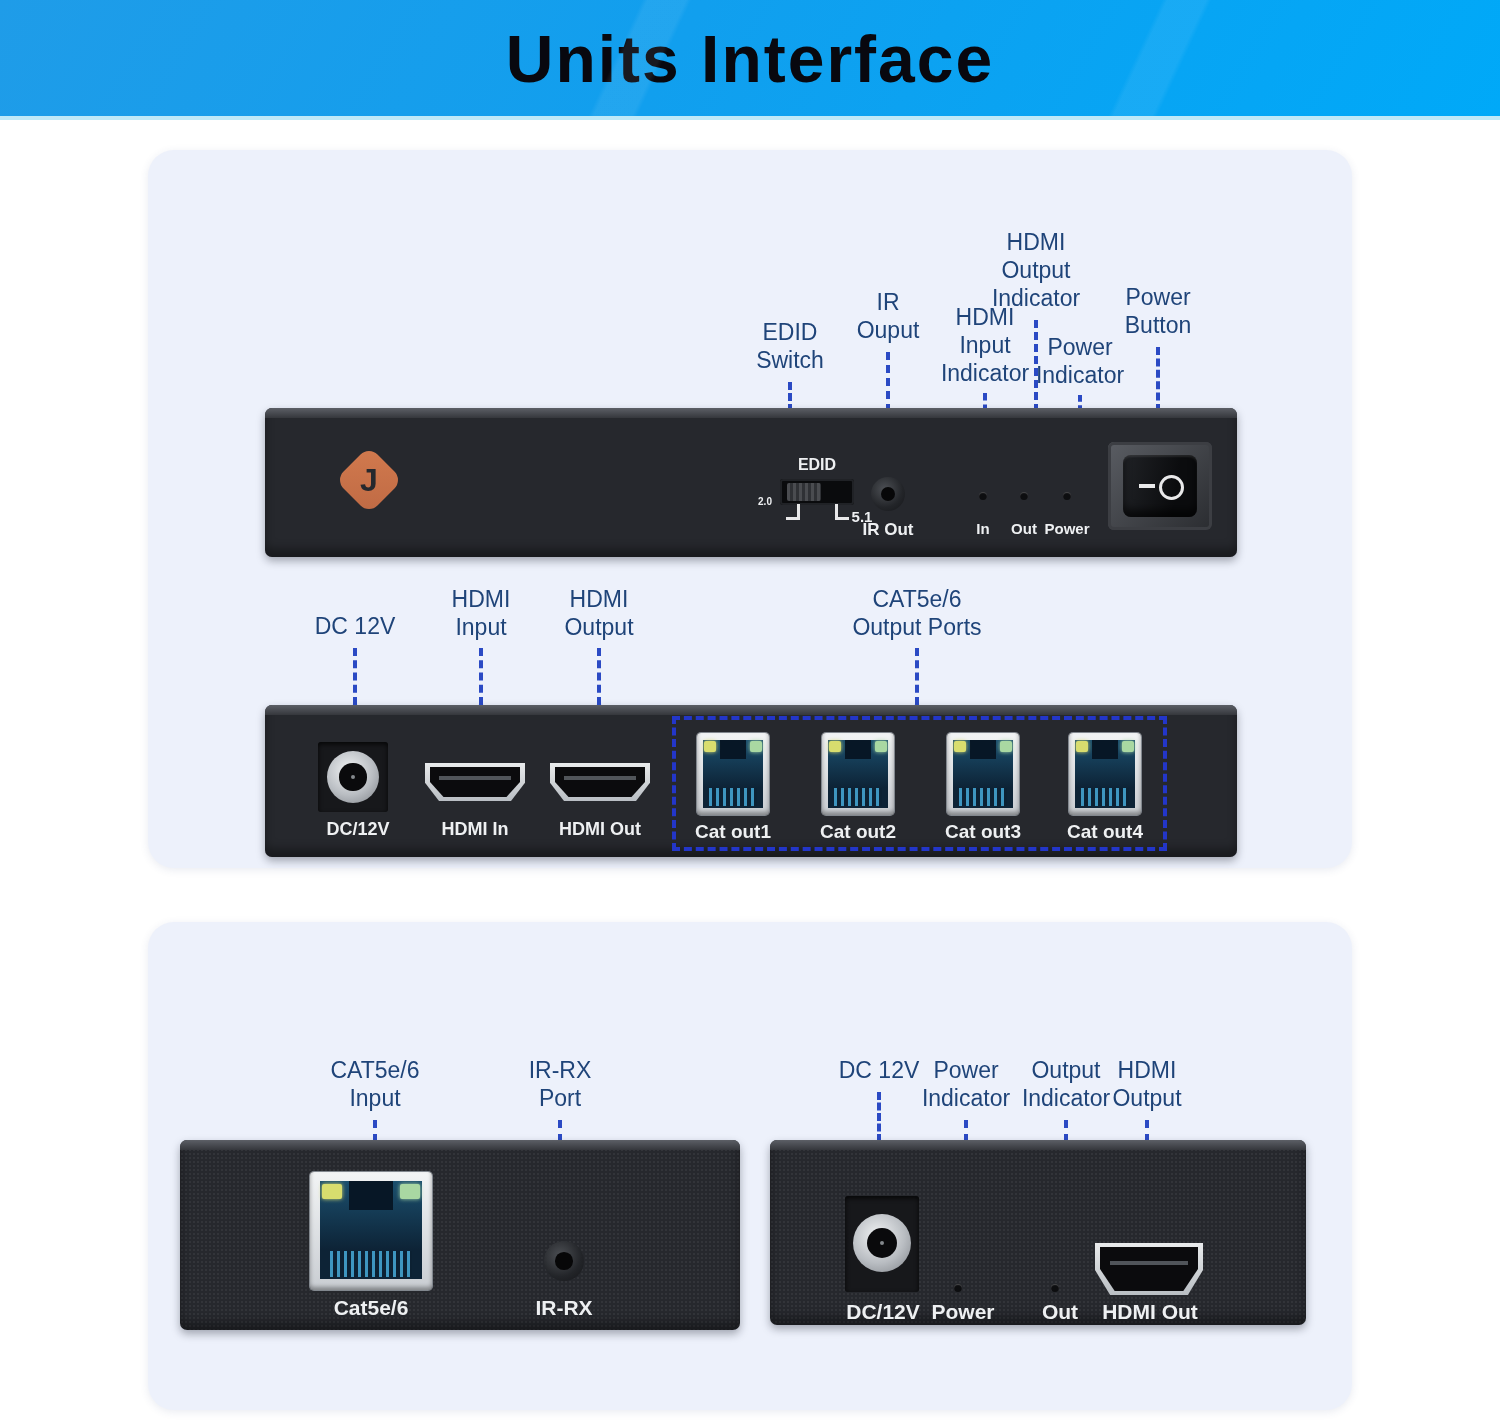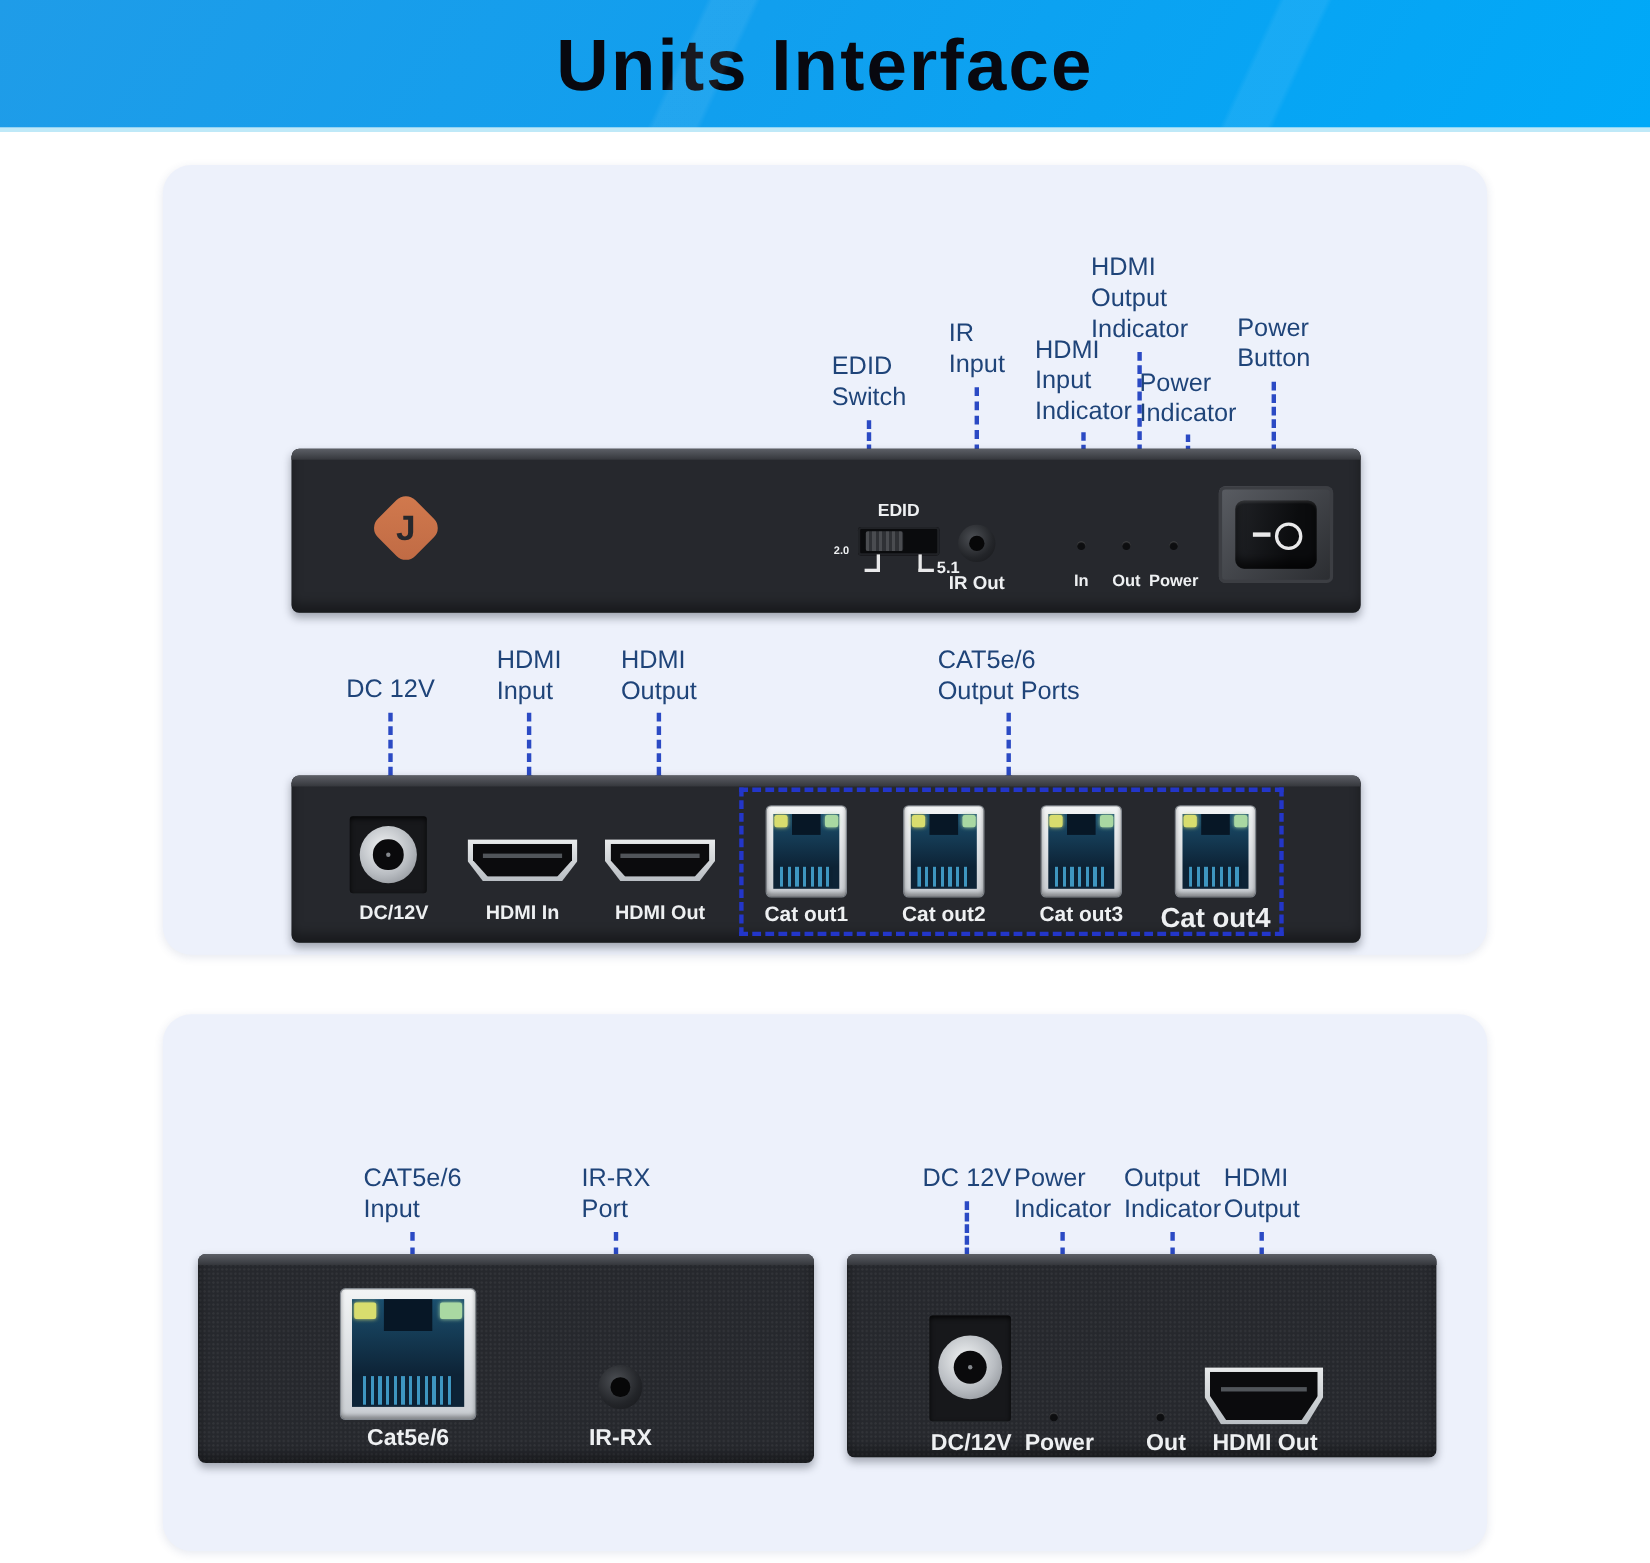--- a/index.html
+++ b/index.html
@@ -20,21 +20,21 @@
     background:#edf1fb;box-shadow:0 2px 8px rgba(40,60,120,.10);}
   .card-header{position:absolute;left:0;top:0;right:0;height:72px;border-radius:26px 26px 0 0;
     background:linear-gradient(115deg,#4e525f 0%,#484c58 55%,#4b4f5c 100%);overflow:hidden;}
   .card-header .streak{position:absolute;top:-20px;bottom:-20px;width:400px;
     background:linear-gradient(115deg,transparent 40%,rgba(255,255,255,.06) 42%,rgba(255,255,255,.06) 55%,transparent 57%);}
   .card-header .hd{position:relative;display:block;text-align:center;line-height:72px;
     font-size:38px;font-weight:800;letter-spacing:1px;color:#ffffff;
     text-shadow:0 2px 2px rgba(0,0,0,.35);}
 
   
-  .callout{position:absolute;transform:translateX(-50%);text-align:left;
+  .callout{position:absolute;transform:translateX(-50%);text-align:center;
     color:#1f4479;font-size:23px;line-height:28px;white-space:pre-line;font-weight:500;}
   .dashln{position:absolute;width:0;border-left:4px dashed #2b4ac4;transform:translateX(-50%);}
   .cdot{position:absolute;width:15px;height:15px;border-radius:50%;background:#2e52d8;
     transform:translate(-50%,-50%);}
 
   
   .device{position:absolute;background:#26282d;border-radius:7px;
     box-shadow:0 4px 8px rgba(20,25,40,.35), inset 0 -8px 10px rgba(0,0,0,.35);}
   .textured{background-image:radial-gradient(rgba(255,255,255,.055) 1px,transparent 1.2px);
     background-size:4px 4px;background-color:#26282d;}
@@ -117,21 +117,21 @@
     <div class="streak" style="left:560px"></div>
     <div class="streak" style="left:1080px"></div>
     <h1>Units Interface</h1>
   </header>
 
   <section class="card" style="top:150px;height:718px">
 
     <div class="callout" style="left:642px;top:168px">EDID
 Switch</div>
     <div class="callout" style="left:740px;top:138px">IR
-Input</div>
+Ouput</div>
     <div class="callout" style="left:837px;top:153px">HDMI
 Input
 Indicator</div>
     <div class="callout" style="left:888px;top:78px">HDMI
 Output
 Indicator</div>
     <div class="callout" style="left:932px;top:183px">Power
 Indicator</div>
     <div class="callout" style="left:1010px;top:133px">Power
 Button</div>
@@ -257,21 +257,21 @@
         <div class="cav"></div>
           <div class="notch"></div>
         <div class="ledl"></div>
           <div class="ledr"></div>
         <div class="pins"></div>
       </div>
 
       <div class="plabel" style="left:468px;top:116px;font-size:19px">Cat out1</div>
       <div class="plabel" style="left:593px;top:116px;font-size:19px">Cat out2</div>
       <div class="plabel" style="left:718px;top:116px;font-size:19px">Cat out3</div>
-      <div class="plabel" style="left:840px;top:116px;font-size:25px">Cat out4</div>
+      <div class="plabel" style="left:840px;top:116px;font-size:19px">Cat out4</div>
     </div>
   </section>
 
   <section class="card" style="top:922px;height:488px">
 
     <div class="callout" style="left:227px;top:134px">CAT5e/6
 Input</div>
     <div class="callout" style="left:412px;top:134px">IR-RX
 Port</div>
     <div class="callout" style="left:731px;top:134px">DC 12V</div>

